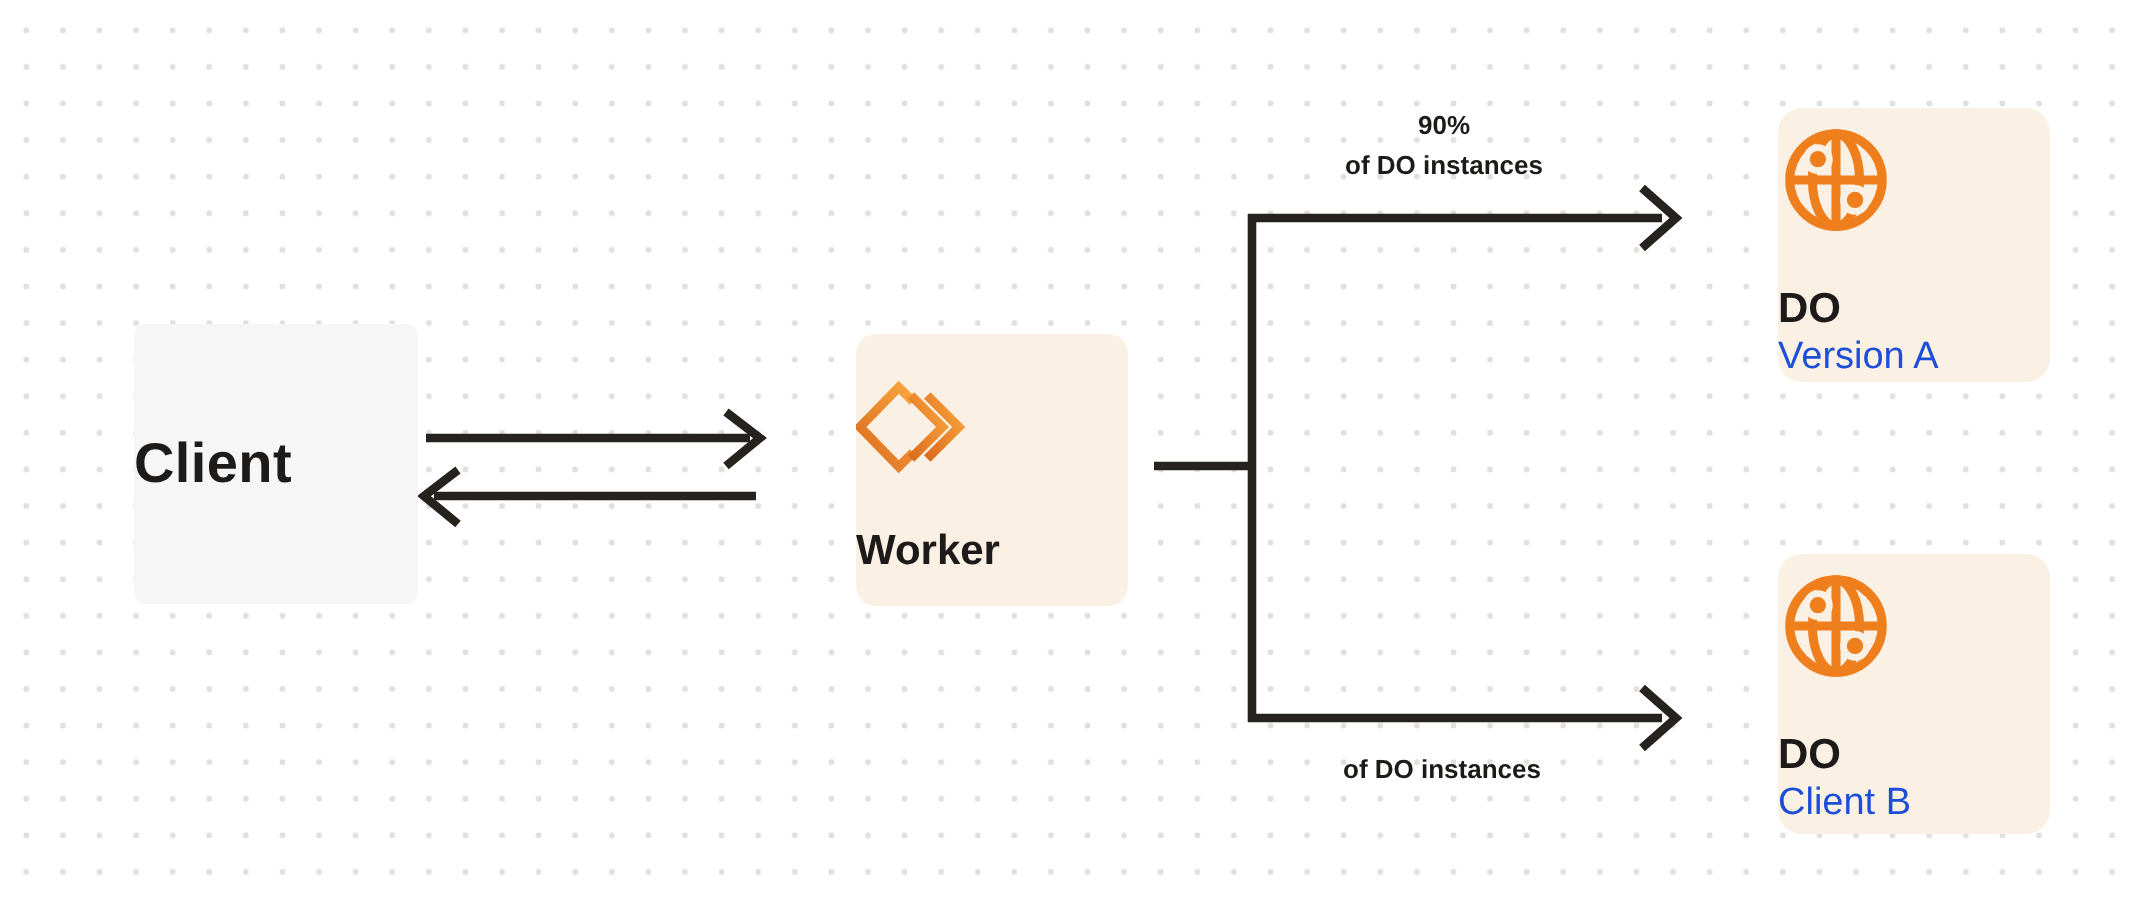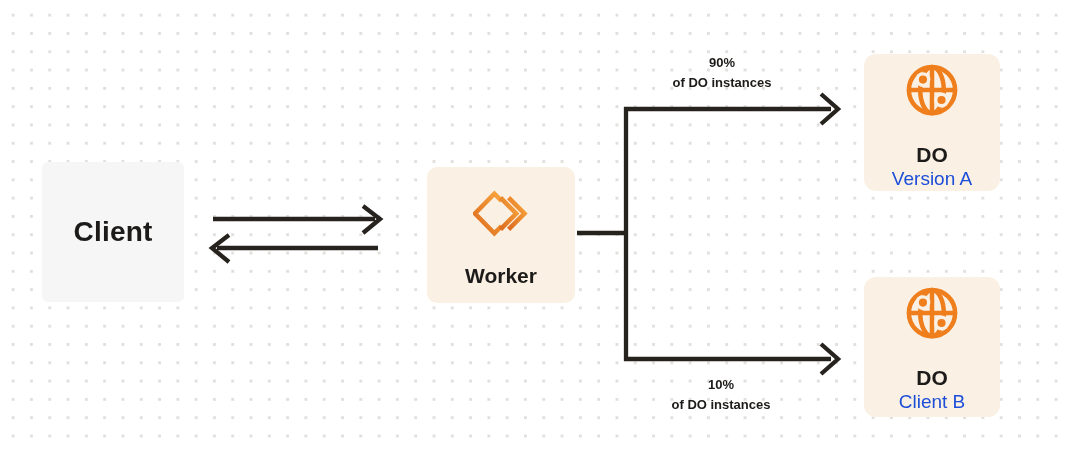--- a/index.html
+++ b/index.html
@@ -22,38 +22,38 @@
     position: absolute;
     left: 0; top: 0;
     width: 1072px; height: 452px;
     pointer-events: none;
   }
   .node {
     position: absolute;
     box-sizing: border-box;
     display: flex;
     flex-direction: column;
-    align-items: center;
+    margin-left: 25px;
   }
   .client-node {
     left: 42px; top: 162px;
     width: 142px; height: 140px;
     background: #F6F6F7;
     border-radius: 6px;
     justify-content: center;
   }
   .client-label {
     font-size: 28px;
     font-weight: 700;
     color: #1D1B19;
     letter-spacing: 0.2px;
   }
   .worker-node {
-    left: 427px; top: 167px;
-    width: 148px; height: 136px;
+    left: 403px; top: 167px;
+    width: 136px; height: 136px;
     background: #FAF1E4;
     border-radius: 10px;
     padding-top: 21px;
   }
   .worker-label {
     margin-top: 25px;
     font-size: 21px;
     font-weight: 700;
     color: #1D1B19;
   }
@@ -146,21 +146,20 @@
     </svg>
     <span class="worker-label">Worker</span>
   </div>
 
   <div class="edge-label top">
     <span>90%</span>
     <span>of DO instances</span>
   </div>
 
   <div class="edge-label bottom">
-    <span>10%</span>
     <span>of DO instances</span>
   </div>
 
   <div class="node do-node a">
     <svg viewBox="0 0 64 64" width="58" height="58" aria-hidden="true">
       <g fill="none" stroke="#EF7E1D" stroke-width="5">
         <circle cx="32" cy="32" r="25.5"></circle>
         <ellipse cx="32" cy="32" rx="13" ry="25.5"></ellipse>
         <line x1="32" y1="6.5" x2="32" y2="57.5"></line>
         <line x1="6.5" y1="32" x2="57.5" y2="32"></line>

